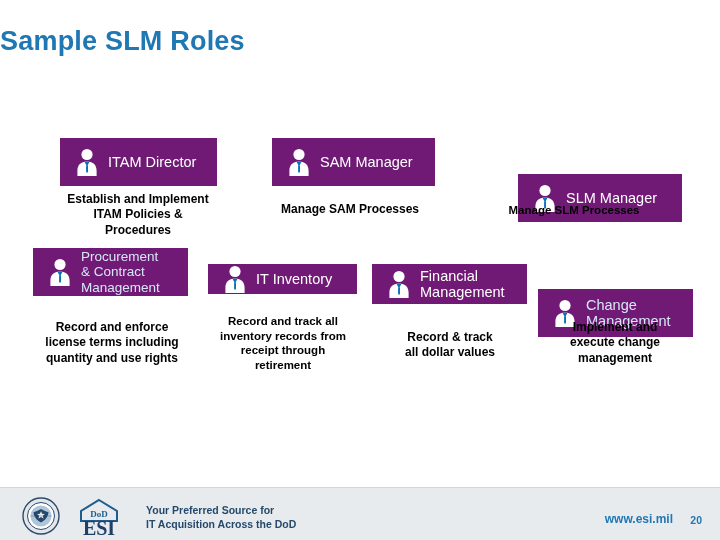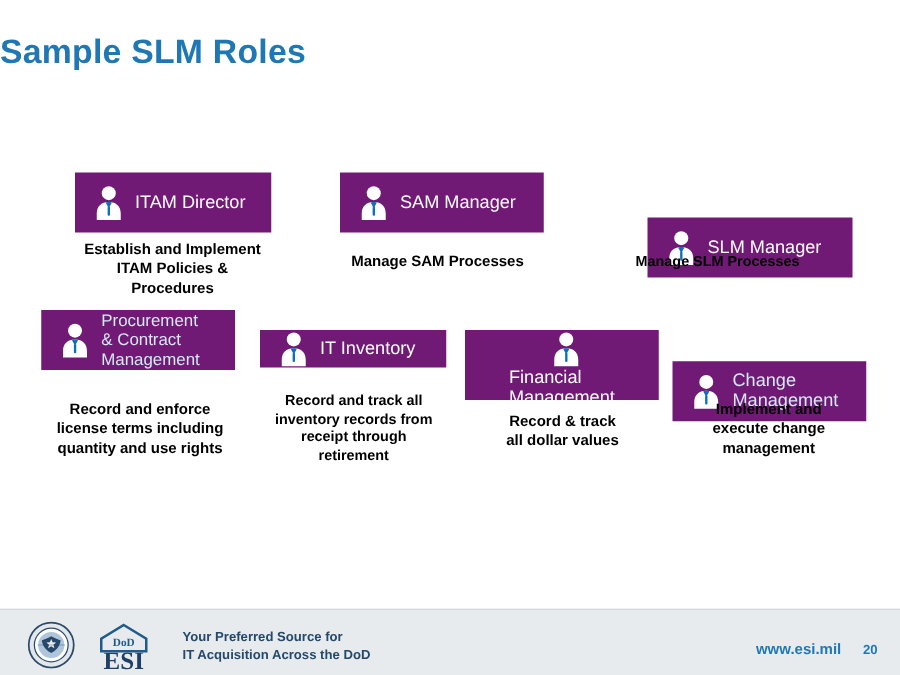--- a/index.html
+++ b/index.html
@@ -186,21 +186,21 @@
     <path d="M13 14.6c-1.3 0-2.4.5-2.4.5l2.4 4.4 2.4-4.4s-1.1-.5-2.4-.5z" fill="#0B72B9"></path>
     <rect x="12.1" y="18.2" width="1.9" height="7.4" rx="0.9" fill="#0B72B9"></rect>
   </svg>
   <div class="role-label">IT Inventory</div>
 </div>
 <div class="role-caption tiny" style="left:203px; top:314px; width:160px;">Record and track all
 inventory records from
 receipt through
 retirement</div>
 
-<div class="role-box" style="left:372px; top:264px; width:155px; height:56px;flex-direction:column;">
+<div class="role-box" style="left:372px; top:264px; width:155px; height:40px;">
   <svg class="role-icon" viewBox="0 0 26 30">
     <circle cx="13" cy="7.5" r="5.6" fill="#ffffff"></circle>
     <path d="M13 14.5c-6.2 0-9.6 3.6-9.6 9.2V29h19.2v-5.3c0-5.6-3.4-9.2-9.6-9.2z" fill="#ffffff"></path>
     <path d="M13 14.6c-1.3 0-2.4.5-2.4.5l2.4 4.4 2.4-4.4s-1.1-.5-2.4-.5z" fill="#0B72B9"></path>
     <rect x="12.1" y="18.2" width="1.9" height="7.4" rx="0.9" fill="#0B72B9"></rect>
   </svg>
   <div class="role-label">Financial
 Management</div>
 </div>
 <div class="role-caption" style="left:370px; top:330px; width:160px;">Record &amp; track

